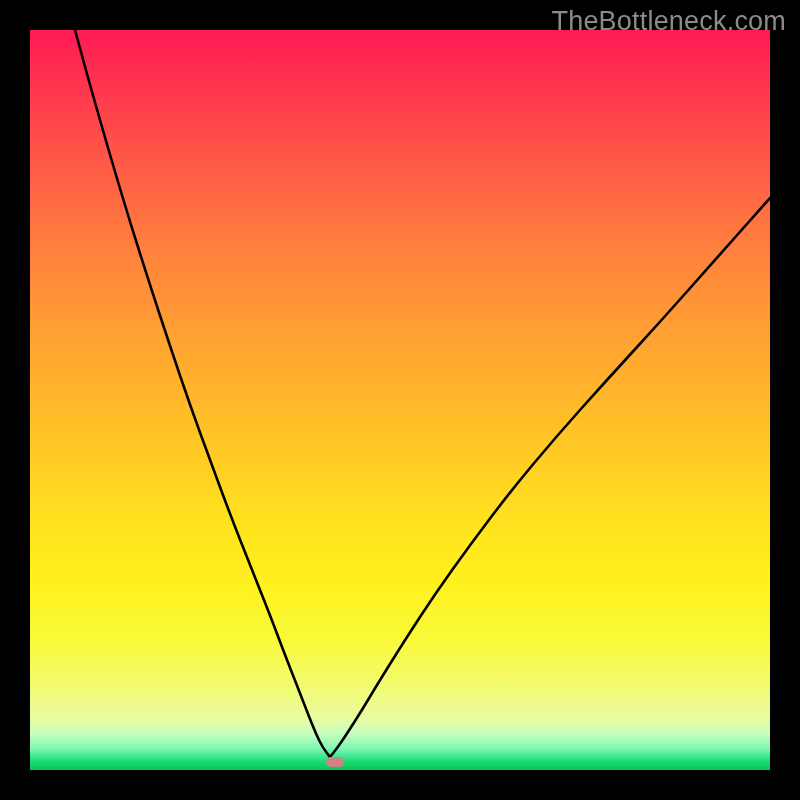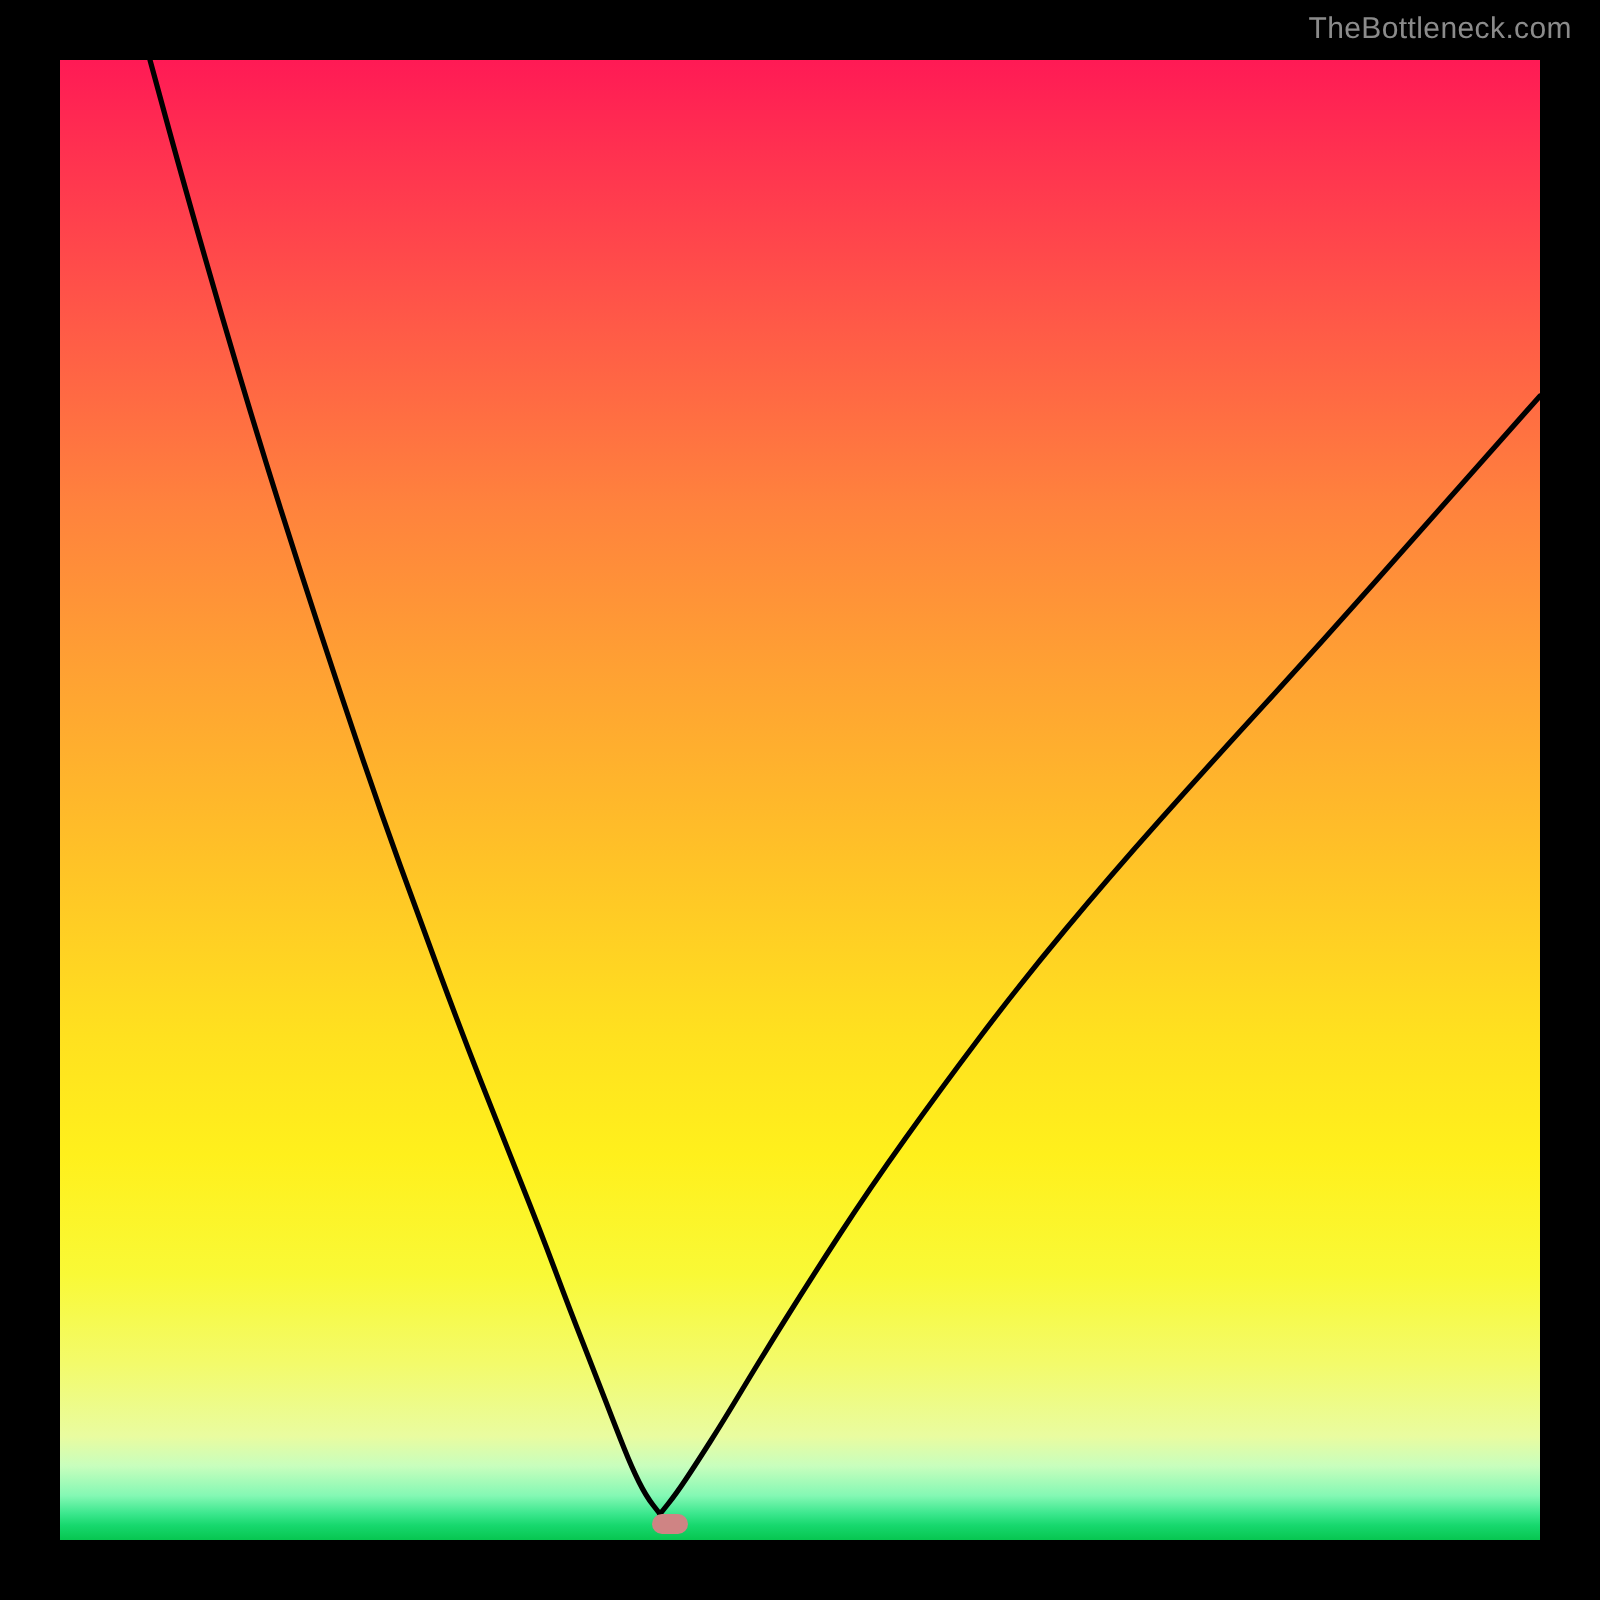--- a/index.html
+++ b/index.html
@@ -47,21 +47,21 @@
       #3ce78e 98.2%,
       #17d86e 99%,
       #07c650 100%
     );
   }
   .watermark {
     position: absolute;
     top: 6px;
     right: 14px;
     color: #8b8b8b;
-    font-size: 15px;
+    font-size: 27px;
     font-weight: 500;
     letter-spacing: 0.2px;
     user-select: none;
   }
   svg.curve {
     position: absolute;
     inset: 0;
   }
   .marker {
     position: absolute;

